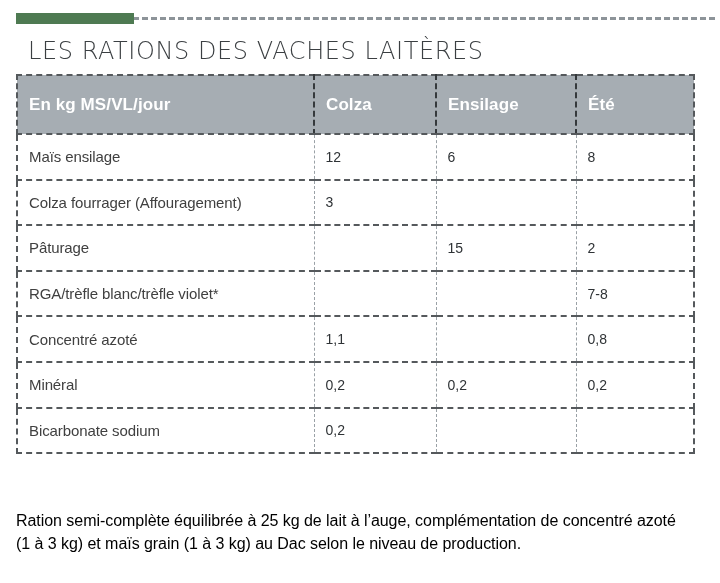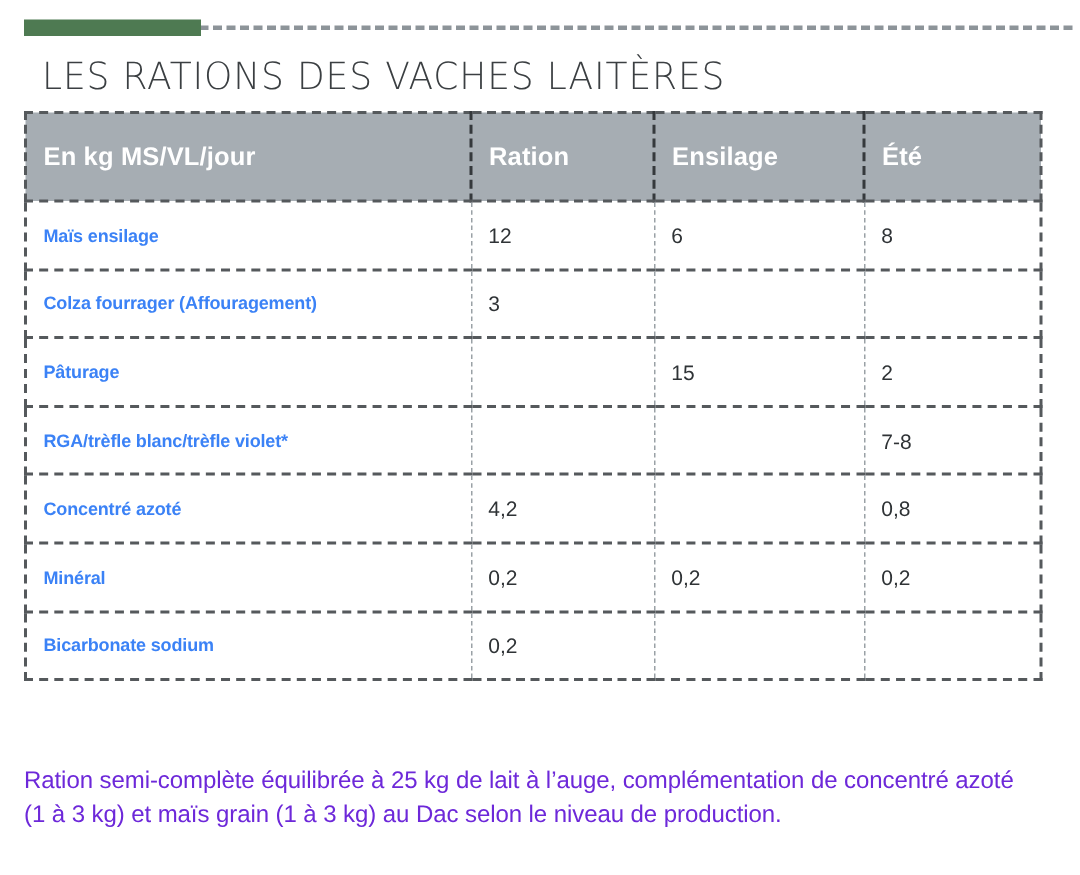--- a/index.html
+++ b/index.html
@@ -99,23 +99,23 @@
   table.rations thead th:last-child {
     border-right: 2px dashed #55595c;
   }
 
   table.rations tbody td {
     height: 45.6px;
     font-size: 15px;
   }
   table.rations tbody td:first-child {
     border-left: 2px dashed #55595c;
-    font-weight: bold;
-    color: #3b82f6;
-    font-size: 12px;
+    font-weight: normal;
+    color: #404040;
+    font-size: 15px;
     letter-spacing: -0.1px;
   }
   table.rations tbody td:last-child {
     border-right: 2px dashed #55595c;
   }
   table.rations tbody td.val {
     font-weight: normal;
     color: #2f3336;
     font-size: 14px;
   }
@@ -124,21 +124,21 @@
   }
 
   
   .footnote {
     position: absolute;
     left: 16px;
     top: 510px;
     width: 672px;
     font-size: 16px;
     line-height: 22.5px;
-    color: #6d28d9;
+    color: #000000;
     font-weight: normal;
     letter-spacing: -0.05px;
   }
 </style>
 </head>
 <body>
 
 <div class="page">
 
   <div class="top-rule"></div>
@@ -150,21 +150,21 @@
     <table class="rations">
       <colgroup>
         <col class="c-label">
         <col class="c-v1">
         <col class="c-v2">
         <col class="c-v3">
       </colgroup>
       <thead>
         <tr>
           <th>En kg MS/VL/jour</th>
-          <th>Ration</th>
+          <th>Colza</th>
           <th>Ensilage</th>
           <th>Été</th>
         </tr>
       </thead>
       <tbody>
         <tr>
           <td>Maïs ensilage</td>
           <td class="val">12</td>
           <td class="val">6</td>
           <td class="val">8</td>
@@ -182,21 +182,21 @@
           <td class="val">2</td>
         </tr>
         <tr>
           <td>RGA/trèfle blanc/trèfle violet*</td>
           <td class="val"></td>
           <td class="val"></td>
           <td class="val">7-8</td>
         </tr>
         <tr>
           <td>Concentré azoté</td>
-          <td class="val">4,2</td>
+          <td class="val">1,1</td>
           <td class="val"></td>
           <td class="val">0,8</td>
         </tr>
         <tr>
           <td>Minéral</td>
           <td class="val">0,2</td>
           <td class="val">0,2</td>
           <td class="val">0,2</td>
         </tr>
         <tr>

